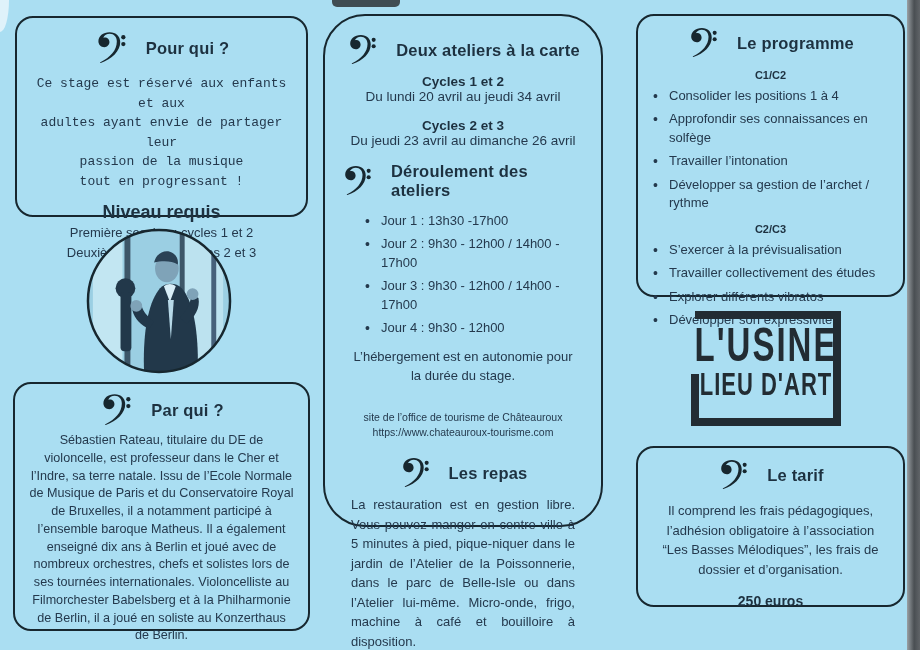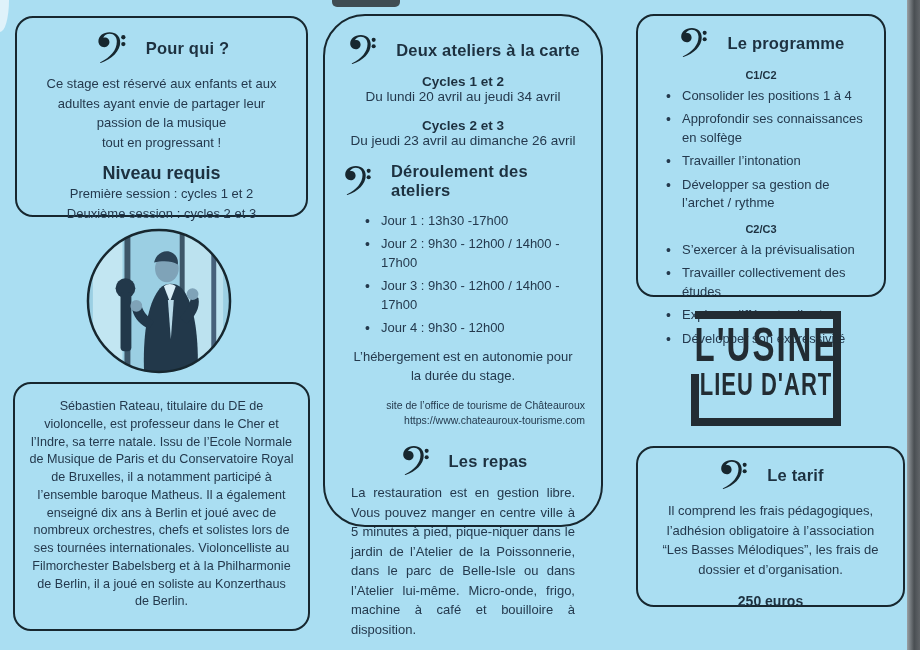--- a/index.html
+++ b/index.html
@@ -36,21 +36,21 @@
   
   #box-pourqui{left:15px;top:16px;width:293px;height:201px;padding:13px 18px;}
   #box-parqui{left:13px;top:382px;width:297px;height:249px;padding:9px 14px;}
   #photo{position:absolute;left:85px;top:227px;width:148px;height:148px;}
   
   #box-middle{left:323px;top:14px;width:280px;height:513px;padding:18px 16px;border-radius:42px;}
   .session-name{font-weight:bold;font-size:13.5px;color:#1d3140;}
   .session-dates{font-size:13.5px;}
   .site-note{font-size:10.5px;line-height:1.5;}
   
-  #box-programme{left:636px;top:14px;width:250px;height:283px;padding:11px 14px;}
+  #box-programme{left:636px;top:14px;width:269px;height:283px;padding:11px 1px;}
   #box-tarif{left:636px;top:446px;width:269px;height:161px;padding:11px 16px;}
   .group-name{font-weight:bold;font-size:11px;color:#1d3140;text-align:center;margin:10px 0 6px;}
   
   #logo{position:absolute;left:690px;top:310px;width:152px;height:117px;}
   #logo svg{position:absolute;left:0;top:0;}
   .logo-text{
     position:absolute;left:0;width:100%;text-align:center;
     font-weight:bold;color:#222c33;letter-spacing:2px;
     transform:scaleY(1.45);
   }
@@ -71,21 +71,21 @@
 
 <div class="panel" id="box-pourqui">
   <div class="hdr">
     <svg class="clef" width="36" height="34" viewBox="0 0 54 60">
       <path fill="#17272f" d="M23 2C11 2 3 9 3 18c0 6 4.5 10.5 10.5 10.5 5 0 9-4 9-9 0-4.6-3.6-8.2-8-8.2-1 0-2 .2-2.9.6C13.4 7.6 17.6 5 23 5c7.5 0 12.5 5.5 12.5 13.5C35.5 34 24 46.5 6.5 55c-1 .5-.4 1.8.7 1.4C27 49 41.5 36 41.5 19.5 41.5 9 34 2 23 2Z"></path>
       <circle fill="#17272f" cx="47" cy="11" r="3.8"></circle>
       <circle fill="#17272f" cx="47" cy="23" r="3.8"></circle>
     </svg>
     <span class="title">Pour qui ?</span>
   </div>
-  <div class="body-text centered pre" style="margin-top:9px;">Ce stage est réservé aux enfants et aux
+  <div class="body-text centered pre" style="margin-top:9px;font-family:Liberation Mono, monospace;">Ce stage est réservé aux enfants et aux
 adultes ayant envie de partager leur
 passion de la musique
 tout en progressant !</div>
   <div class="centered" style="margin-top:11px;font-weight:bold;font-size:18px;color:#1d3140;">Niveau requis</div>
   <div class="centered">
       <div class="body-text">Première session : cycles 1 et 2</div>
       <div class="body-text">Deuxième session : cycles 2 et 3</div>
     </div>
 </div>
 
@@ -117,20 +117,28 @@
       <circle cx="109" cy="68" r="6" fill="#7fa3b8"></circle>
 
       <path d="M70 96 C62 90 58 84 57 78 l-9 6 c2 9 9 16 17 19z" fill="#22384a"></path>
       <circle cx="52" cy="80" r="6" fill="#7fa3b8"></circle>
     </g>
     <circle cx="75" cy="75" r="72" fill="none" stroke="#17272f" stroke-width="2.5"></circle>
   </svg>
 </div>
 
 <div class="panel" id="box-parqui">
+  <div class="hdr">
+    <svg class="clef" width="36" height="34" viewBox="0 0 54 60">
+      <path fill="#17272f" d="M23 2C11 2 3 9 3 18c0 6 4.5 10.5 10.5 10.5 5 0 9-4 9-9 0-4.6-3.6-8.2-8-8.2-1 0-2 .2-2.9.6C13.4 7.6 17.6 5 23 5c7.5 0 12.5 5.5 12.5 13.5C35.5 34 24 46.5 6.5 55c-1 .5-.4 1.8.7 1.4C27 49 41.5 36 41.5 19.5 41.5 9 34 2 23 2Z"></path>
+      <circle fill="#17272f" cx="47" cy="11" r="3.8"></circle>
+      <circle fill="#17272f" cy="23" cx="47" r="3.8"></circle>
+    </svg>
+    <span class="title">Par qui ?</span>
+  </div>
   <div class="centered" style="margin-top:5px;font-size:12.6px;line-height:1.41;">Sébastien Rateau, titulaire du DE de violoncelle, est professeur dans le Cher et l’Indre, sa terre natale. Issu de l’Ecole Normale de Musique de Paris et du Conservatoire Royal de Bruxelles, il a notamment participé à l’ensemble baroque Matheus. Il a également enseigné dix ans à Berlin et joué avec de nombreux orchestres, chefs et solistes lors de ses tournées internationales. Violoncelliste au Filmorchester Babelsberg et à la Philharmonie de Berlin, il a joué en soliste au Konzerthaus de Berlin.</div>
 </div>
 
 <div class="panel" id="box-middle">
   <div class="hdr">
     <svg class="clef" width="34" height="32" viewBox="0 0 54 60">
       <path fill="#17272f" d="M23 2C11 2 3 9 3 18c0 6 4.5 10.5 10.5 10.5 5 0 9-4 9-9 0-4.6-3.6-8.2-8-8.2-1 0-2 .2-2.9.6C13.4 7.6 17.6 5 23 5c7.5 0 12.5 5.5 12.5 13.5C35.5 34 24 46.5 6.5 55c-1 .5-.4 1.8.7 1.4C27 49 41.5 36 41.5 19.5 41.5 9 34 2 23 2Z"></path>
       <circle fill="#17272f" cx="47" cy="11" r="3.8"></circle>
       <circle fill="#17272f" cx="47" cy="23" r="3.8"></circle>
     </svg>
@@ -157,21 +165,21 @@
   </div>
   <ul class="dots" style="margin-top:12px;">
       <li>Jour 1 : 13h30 -17h00</li>
       <li>Jour 2 : 9h30 - 12h00 / 14h00 - 17h00</li>
       <li>Jour 3 : 9h30 - 12h00 / 14h00 - 17h00</li>
       <li>Jour 4 : 9h30 - 12h00</li>
     </ul>
 
   <div class="body-text centered pre" style="margin-top:9px;">L’hébergement est en autonomie pour
 la durée du stage.</div>
-  <div class="centered site-note" style="margin-top:12px;text-align:right;">
+  <div class="centered site-note" style="margin-top:24px;">
     <div>site de l’office de tourisme de Châteauroux</div>
     <div>https://www.chateauroux-tourisme.com</div>
   </div>
 
   <div class="hdr" style="margin-top:16px;">
     <svg class="clef" width="34" height="32" viewBox="0 0 54 60">
       <path fill="#17272f" d="M23 2C11 2 3 9 3 18c0 6 4.5 10.5 10.5 10.5 5 0 9-4 9-9 0-4.6-3.6-8.2-8-8.2-1 0-2 .2-2.9.6C13.4 7.6 17.6 5 23 5c7.5 0 12.5 5.5 12.5 13.5C35.5 34 24 46.5 6.5 55c-1 .5-.4 1.8.7 1.4C27 49 41.5 36 41.5 19.5 41.5 9 34 2 23 2Z"></path>
       <circle fill="#17272f" cx="47" cy="11" r="3.8"></circle>
       <circle fill="#17272f" cx="47" cy="23" r="3.8"></circle>
     </svg>

